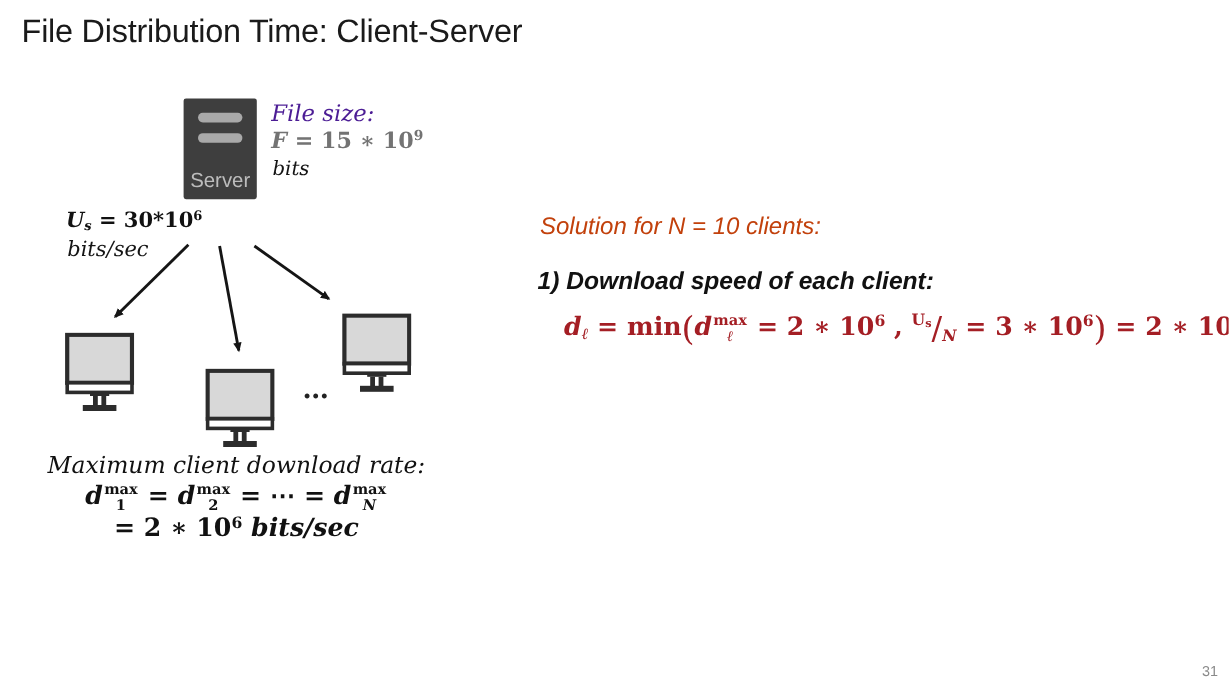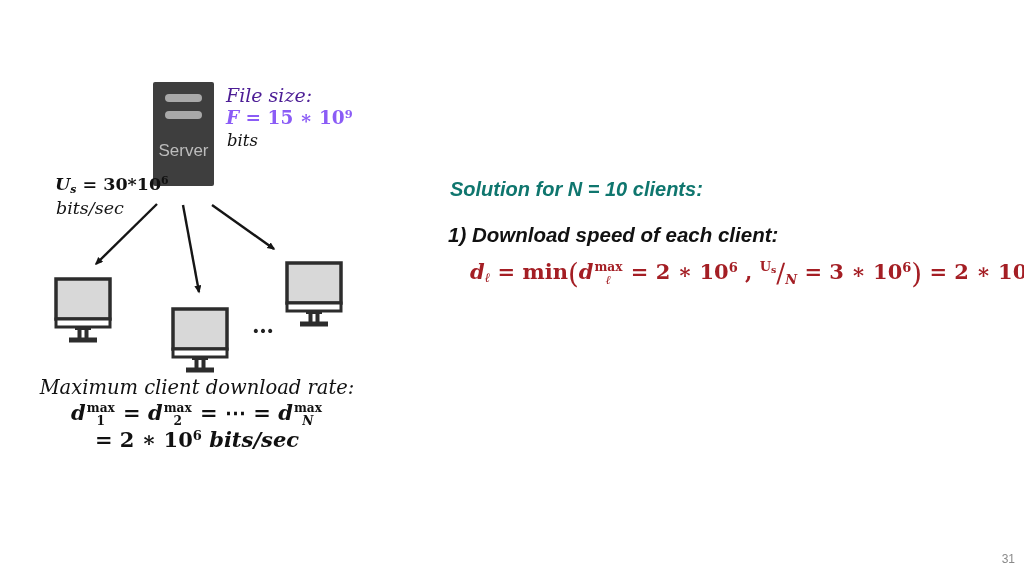--- a/index.html
+++ b/index.html
@@ -7,21 +7,21 @@
     position:relative; width:1024px; height:574px; background:#ffffff;
     overflow:hidden; font-family:"Liberation Sans", sans-serif; color:#1a1a1a;
   }
   .title {
     position:absolute; left:18px; top:11px; margin:0;
     font-size:27px; font-weight:500; letter-spacing:-0.2px; color:#1a1a1a;
     font-family:"Liberation Sans", sans-serif;
   }
   
   .server-tower {
-    position:absolute; left:153px; top:82px; width:61px; height:104px;
+    position:absolute; left:153px; top:82px; width:61px; height:84px;
     background:#3e3e3e; border-radius:2px;
   }
   .drive-bar {
     position:absolute; left:12px; width:37px; height:8px;
     background:#a9a9a9; border-radius:4px;
   }
   .drive-bar.b1 { top:12px; } .drive-bar.b2 { top:29px; }
   .server-label {
     position:absolute; left:0; right:0; top:59px; text-align:center;
     color:#bcbcbc; font-size:17px;
@@ -43,48 +43,49 @@
   .ft sub { font-size:0.72em; vertical-align:-0.2em; }
   .fb { font-size:0.62em; vertical-align:-0.38em; font-style:italic; font-weight:700; }
   .sl { font-size:1.25em; font-weight:400; vertical-align:-0.12em; font-style:normal; }
   .bp { font-size:1.32em; font-weight:400; vertical-align:-0.14em; font-style:normal; }
   .rm { font-weight:700; font-style:normal; }
   
   .upload-caption { position:absolute; left:57px;  top:128px; font-size:19px;  line-height:23px; color:#141414; }
   .upload-value   { position:absolute; left:55px;  top:174px; font-size:17.5px; color:#111; }
   .upload-unit    { position:absolute; left:56px;  top:198px; font-size:17.5px; color:#141414; }
   .file-caption   { position:absolute; left:226px; top:84px;  font-size:19px;  color:#4c1d95; }
-  .file-value     { position:absolute; left:226px; top:107px; font-size:18.5px; color:#8b5cf6; }
+  .file-value     { position:absolute; left:226px; top:107px; font-size:18.5px; color:#737373; }
   .file-unit      { position:absolute; left:227px; top:131px; font-size:16.5px; color:#141414; }
   
   .arrows { position:absolute; left:0; top:0; width:380px; height:320px; }
   .monitor { position:absolute; width:58px; height:66px; }
   .mon-left   { left:54px;  top:277px; }
   .mon-middle { left:171px; top:307px; }
   .mon-right  { left:285px; top:261px; }
   .ellipsis { position:absolute; left:252px; top:312px; font-size:22px; font-weight:700;
               font-family:"DejaVu Serif", serif; color:#222; letter-spacing:1px; }
   
   .rate-block { position:absolute; left:38px; top:376px; width:318px; text-align:center; color:#111; }
   .rate-caption { font-size:19.5px; }
   .rate-line1 { font-family:"DejaVu Serif", serif; font-size:21px; margin-top:1px; }
   .rate-line2 { font-family:"DejaVu Serif", serif; font-size:21px; margin-top:0px; }
   
-  .sol-heading { position:absolute; left:450px; top:178px; font-size:20px; font-style:italic; color:#0f766e;font-weight:bold; }
+  .sol-heading { position:absolute; left:450px; top:178px; font-size:20px; font-style:italic; color:#c2410c; }
   .sol-step    { position:absolute; left:448px; top:223px; font-size:20.5px; font-style:italic; font-weight:700; color:#111; }
   .sol-formula { position:absolute; left:470px; top:257px; font-family:"DejaVu Serif", serif;
                  font-size:21px; color:var(--formula_red, #a41e24); white-space:nowrap; }
   
   .page-num { position:absolute; right:9px; bottom:8px; font-size:12px; color:#8a8a8a;text-align:center; }
 </style>
 </head>
 <body>
 
 <div class="slide">
 
+  <h1 class="title">File Distribution Time: Client-Server</h1>
 
   <div class="server-tower">
     <span class="drive-bar b1"></span>
     <span class="drive-bar b2"></span>
     <span class="server-label">Server</span>
   </div>
 
   <div class="upload-value ser"><span class="v">U</span><sub class="v">s</sub><span class="r"> = 30*10</span><sup class="r">6</sup></div>
   <div class="upload-unit ser-i">bits/sec</div>
 

